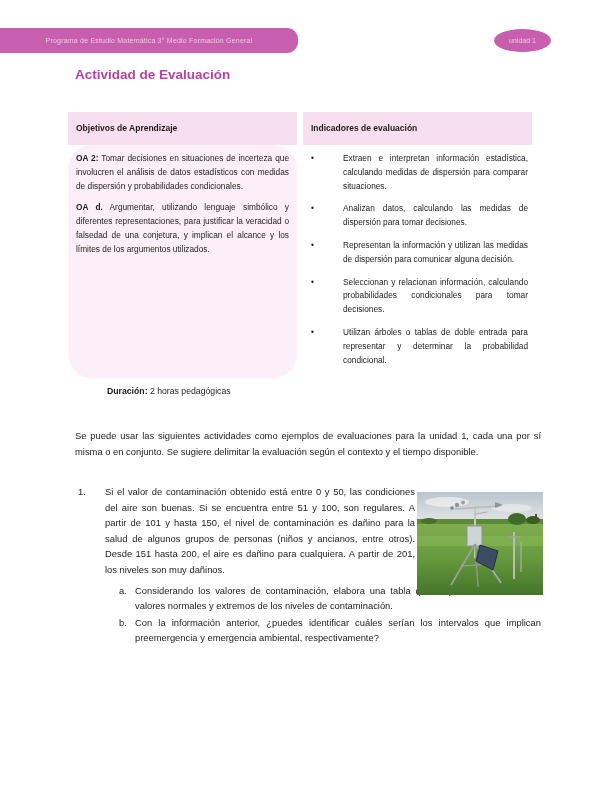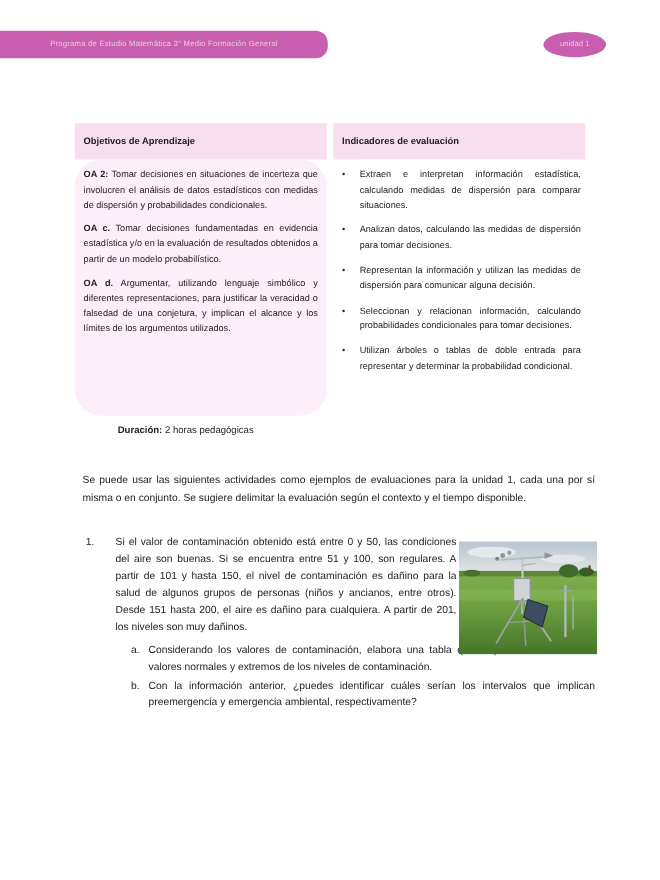--- a/index.html
+++ b/index.html
@@ -33,21 +33,21 @@
     height:33px; background:#f8dff0; box-sizing:border-box;
     font-size:8.5px; font-weight:bold; color:#1c1c1c; padding:11px 8px 0 8px;
   }
   .tbl .cell-body { flex:1; font-size:8.3px; line-height:13.8px; text-align:justify;border-radius:24px; }
   .col-left .cell-body { background:#fdeff9; padding:7px 8px 0 8px; }
   .col-right .cell-body { background:#ffffff; padding:7px 4px 0 6px; }
   .oa-par { margin:0 0 8px 0; }
   .oa-label { font-weight:bold; }
   .ind-item { display:flex; margin:0 0 9px 0; }
   .ind-bullet { width:16px; flex:0 0 16px; text-align:left; padding-left:2px; }
-  .ind-text { flex:1; text-align:justify; }
+  .ind-text { flex:1; text-align:justify;margin-left:16px; }
 
   .duration { position:absolute; left:75px; top:386px; font-size:8.7px; color:#1c1c1c; }
   .duration .oa-label { font-weight:bold;margin-left:32px; }
 
   .intro {
     position:absolute; left:75px; top:428px; width:466px;
     font-size:9.4px; line-height:16px; text-align:justify; color:#1c1c1c;
   }
 
   
@@ -79,27 +79,27 @@
 
 <div class="page">
 
   <div class="header-bar">
     <span>Programa de Estudio Matemática 3° Medio Formación General</span>
   </div>
   <div class="unit-badge">
     <span>unidad 1</span>
   </div>
 
+  <div class="page-title">Actividad de Evaluación</div>
 
   <div class="tbl">
     <div class="col col-left">
       <div class="hdr">Objetivos de Aprendizaje</div>
       <div class="cell-body">
         <p class="oa-par"><span class="oa-label">OA 2:</span><span> Tomar decisiones en situaciones de incerteza que involucren el análisis de datos estadísticos con medidas de dispersión y probabilidades condicionales.</span></p>
-        <p class="oa-par"><span class="oa-label">OA c.</span><span> Tomar decisiones fundamentadas en evidencia estadística y/o en la evaluación de resultados obtenidos a partir de un modelo probabilístico.</span></p>
         <p class="oa-par"><span class="oa-label">OA d.</span><span> Argumentar, utilizando lenguaje simbólico y diferentes representaciones, para justificar la veracidad o falsedad de una conjetura, y implican el alcance y los límites de los argumentos utilizados.</span></p>
       </div>
     </div>
     <div class="col col-right">
       <div class="hdr">Indicadores de evaluación</div>
       <div class="cell-body">
         <div class="ind-item">
             <span class="ind-bullet">•</span>
             <span class="ind-text">Extraen e interpretan información estadística, calculando medidas de dispersión para comparar situaciones.</span>
           </div>

